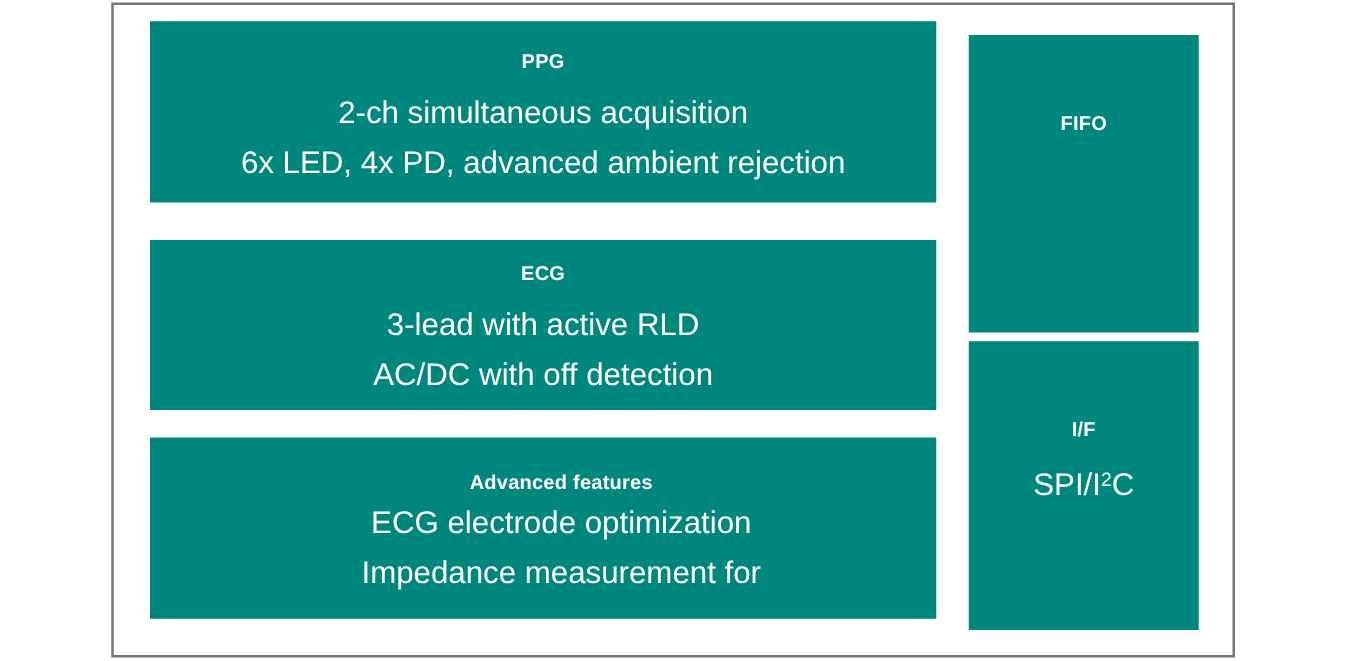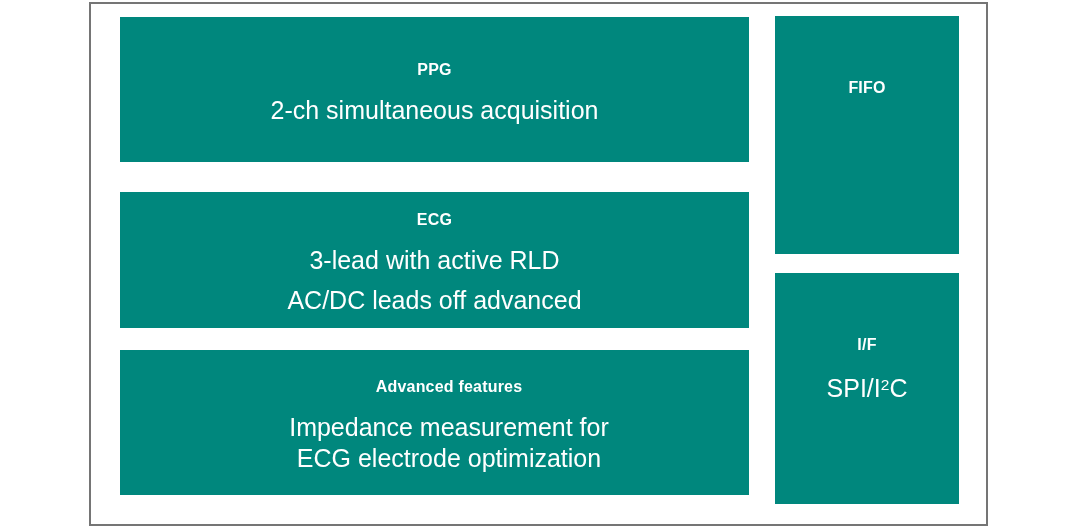--- a/index.html
+++ b/index.html
@@ -48,21 +48,21 @@
   #block-ecg{ top:188px; height:136px;justify-content:center; }
   #block-adv{ top:346px; height:145px;padding-left:29px; }
   
   .block.right{
     left:684px;
     width:184px;
     justify-content:flex-start;
     padding-top:58px;
     gap:16px;
   }
-  #block-fifo{ top:12px; height:238px; }
+  #block-fifo{ top:24px; height:238px; }
   #block-if{ top:269px; height:231px;align-items:center; }
 
   .block-title{
     font-weight:700;
     font-size:16px;
     line-height:28px;
     letter-spacing:0.2px;
   }
   .block-line{
     font-weight:400;
@@ -79,32 +79,33 @@
 </style>
 </head>
 <body>
 
 <div class="canvas">
   <div class="frame">
 
     <div class="block left" id="block-ppg">
       <div class="block-title">PPG</div>
       <div class="block-line">2-ch simultaneous acquisition</div>
+      <div class="block-line">6x LED, 4x PD, advanced ambient rejection</div>
     </div>
 
     <div class="block left" id="block-ecg">
       <div class="block-title">ECG</div>
       <div class="block-line">3-lead with active RLD</div>
-      <div class="block-line">AC/DC leads off advanced</div>
+      <div class="block-line">AC/DC with off detection</div>
     </div>
 
     <div class="block left" id="block-adv">
       <div class="block-title">Advanced features</div>
+      <div class="block-line" style="margin-top:-9px;">ECG electrode optimization</div>
       <div class="block-line">Impedance measurement for</div>
-      <div class="block-line" style="margin-top:-9px;">ECG electrode optimization</div>
     </div>
 
     <div class="block right" id="block-fifo">
       <div class="block-title">FIFO</div>
     </div>
 
     <div class="block right" id="block-if">
       <div class="block-title">I/F</div>
       <div class="block-line"><span>SPI/I</span><sup>2</sup><span>C</span></div>
     </div>

